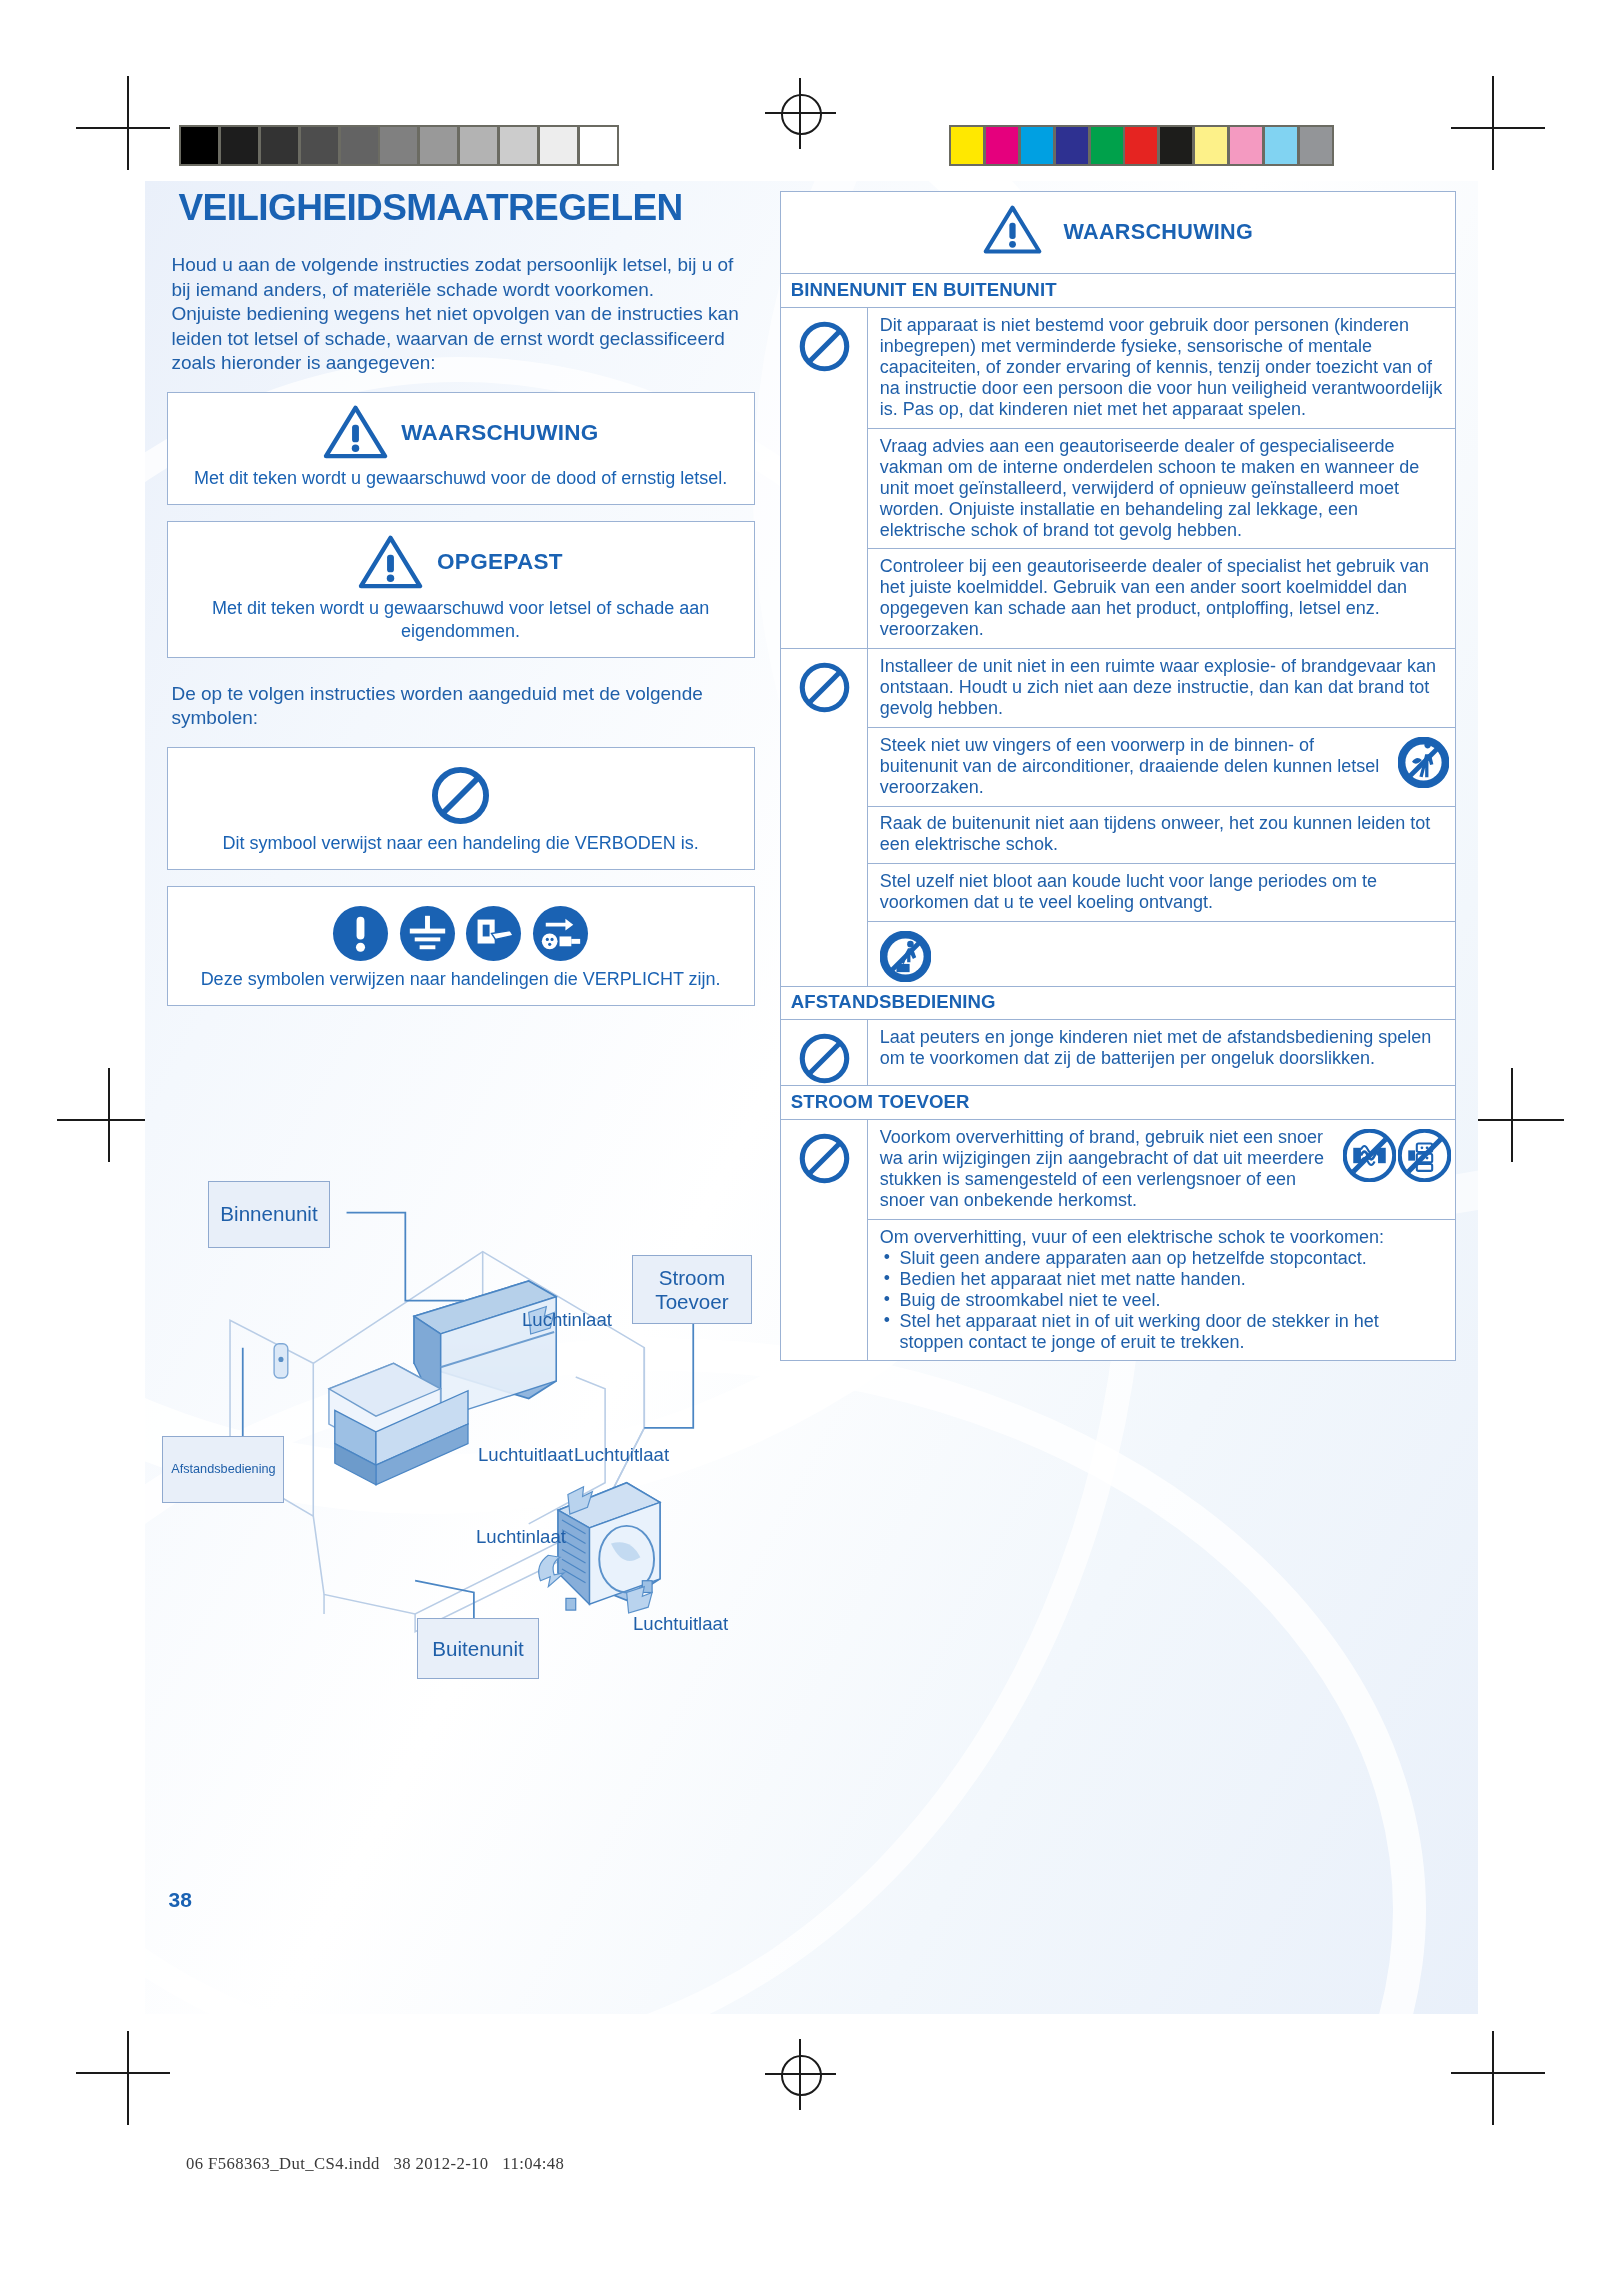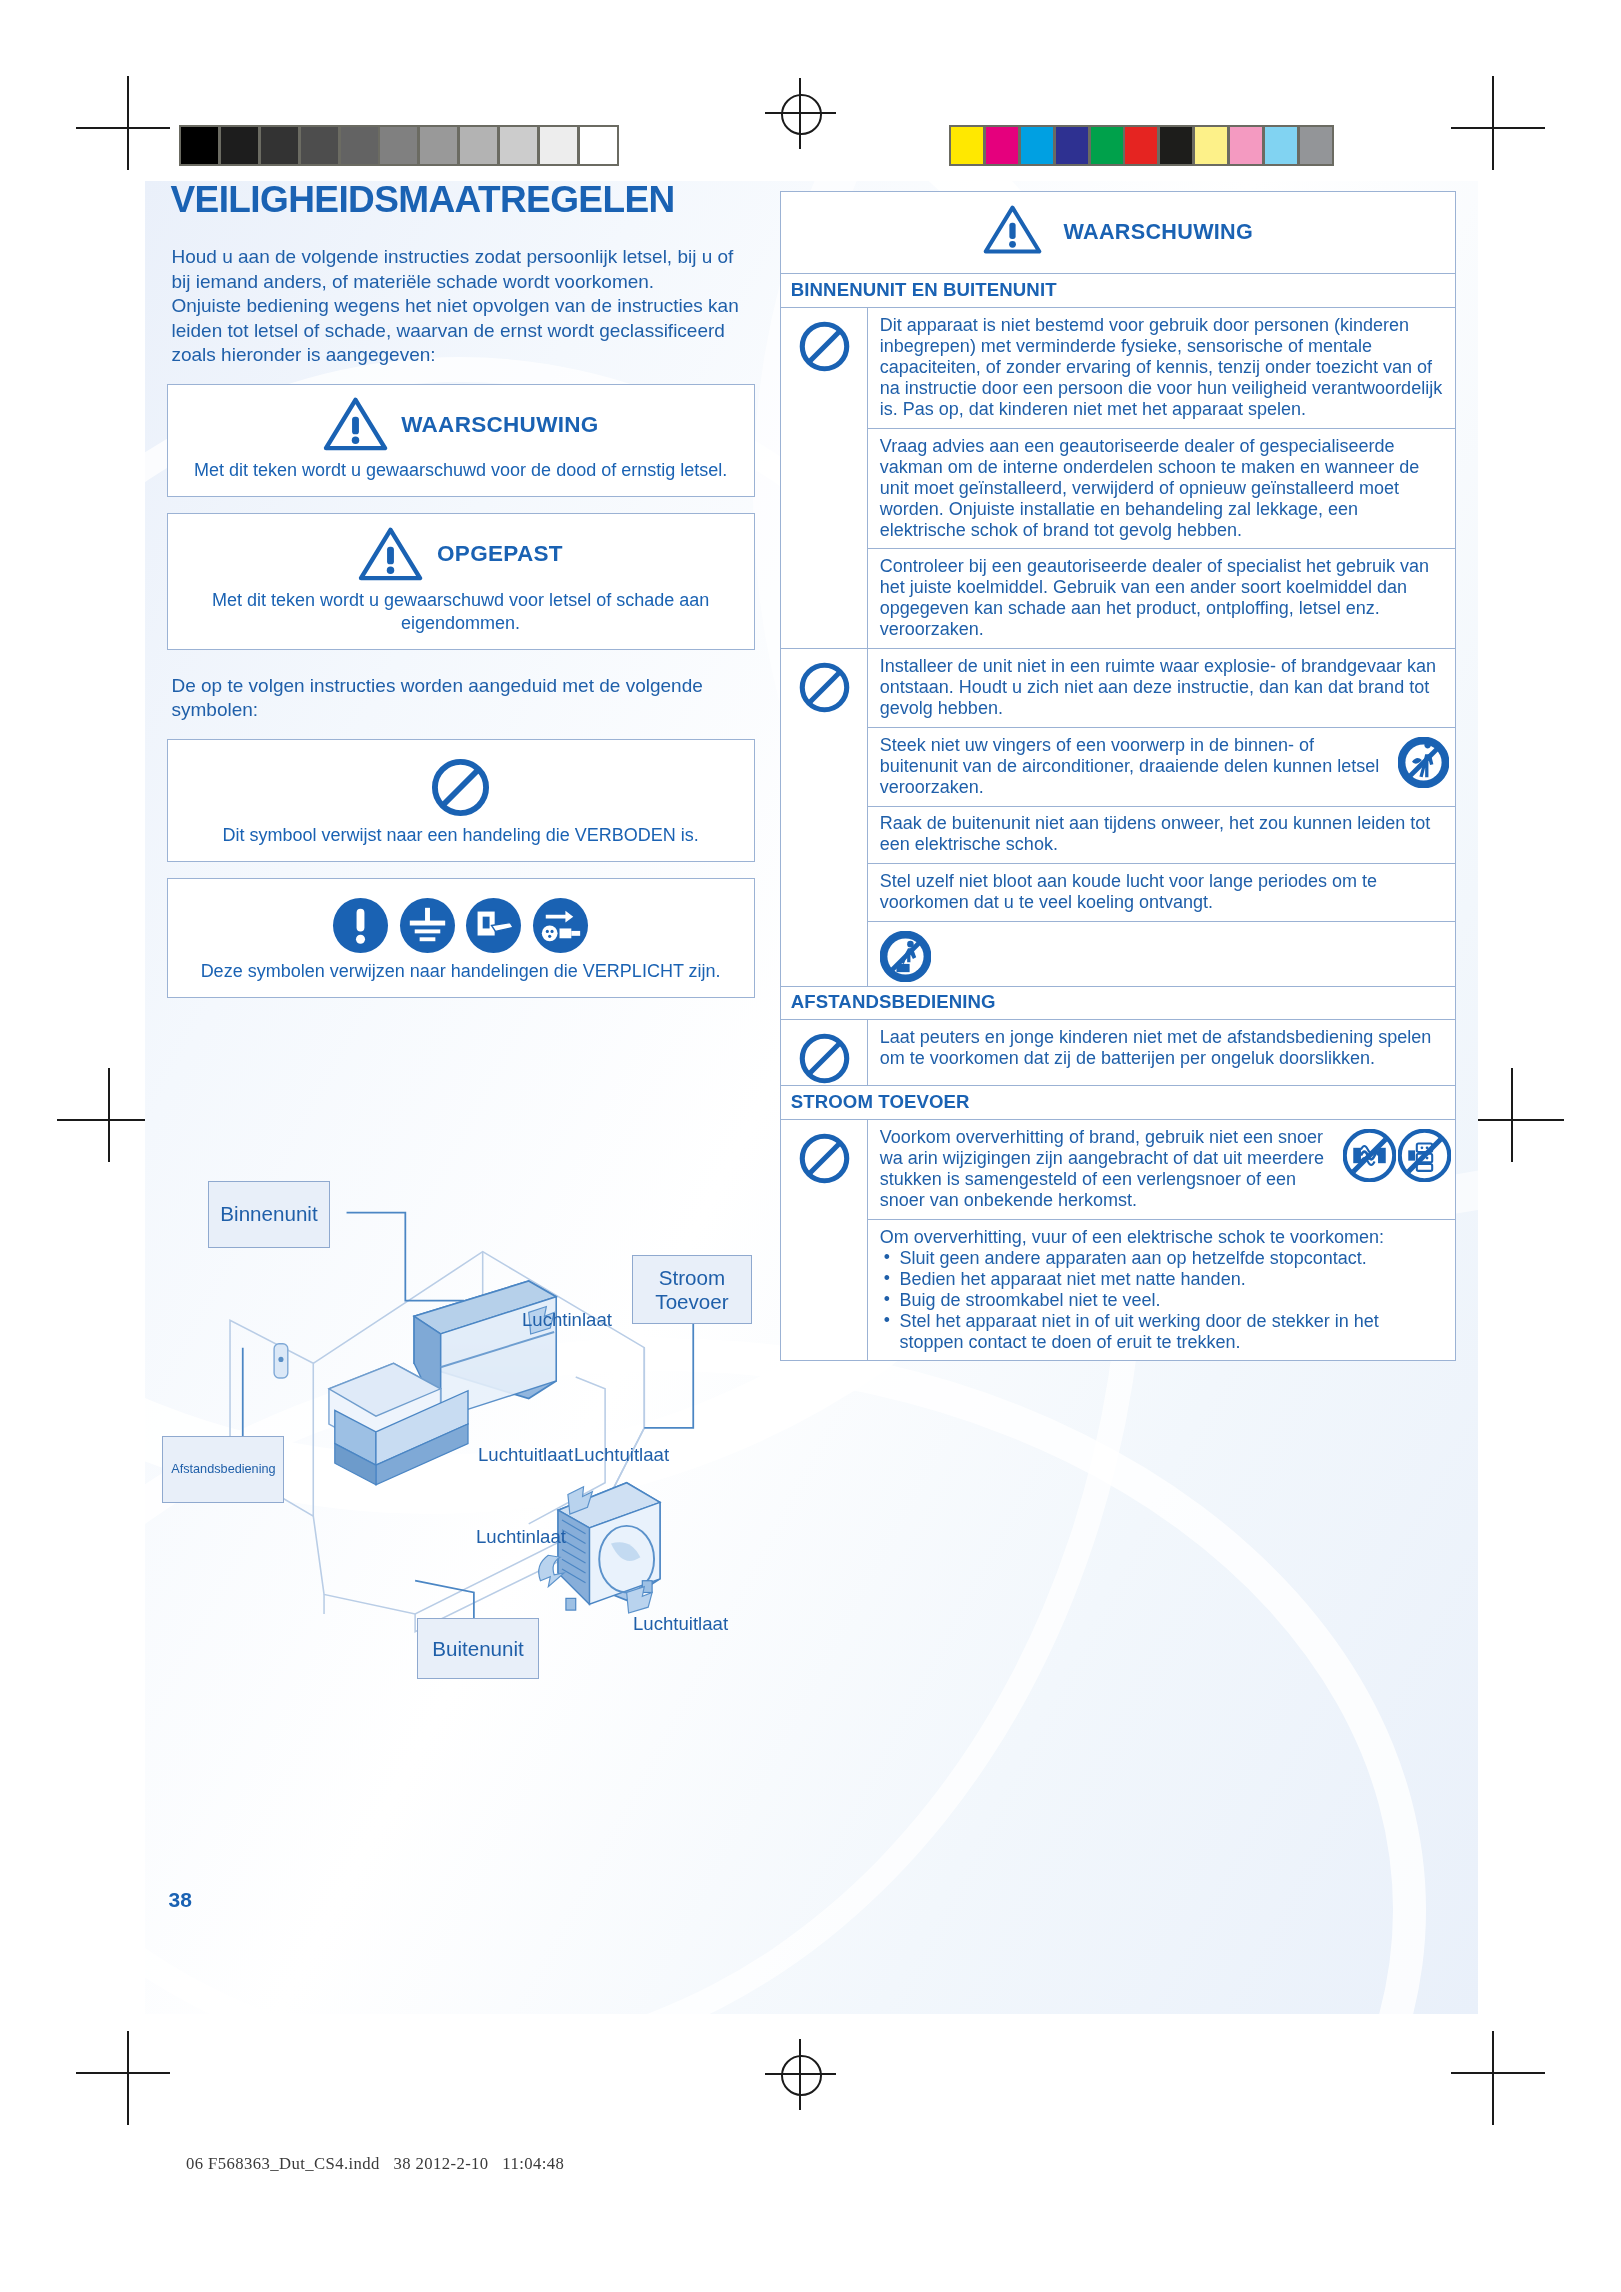--- a/index.html
+++ b/index.html
@@ -32,21 +32,21 @@
   .sw1{left:-510px;top:-255px;width:1470px;height:1470px;border:59px solid rgba(255,255,255,.85);}
   .sw2{left:-372px;top:176px;width:1323px;height:1666px;border:25.5px solid rgba(255,255,255,.75);}
   .sw3{left:608px;top:-412px;width:1176px;height:1372px;border:39px solid rgba(255,255,255,.6);}
   .sw4{left:-255px;top:1157px;width:1470px;height:1078px;border:33px solid rgba(255,255,255,.8);}
 
   .content{position:absolute;left:0;top:0;width:1333px;height:1833px;}
 
   
   .col-left{position:absolute;left:21.6px;top:0;width:588px;}
   h1.title{
-    margin:0;padding:0 0 0 3.9px;
+    margin:8px;padding:0 0 0 3.9px;
     font-size:37px;font-weight:bold;letter-spacing:-0.6px;
     color:#1a62b3;line-height:1.05;
   }
   .intro{
     margin-top:25.5px;padding-left:4.9px;
     font-size:19px;line-height:24.5px;color:#1f5fa9;
   }
   .intro p{margin:0;}
 
   .boxed{
@@ -567,21 +567,21 @@
                         </svg></span>
                     </div>
                   </div>
                   <div class="r">
                     <div class="txt">
                       <div>Om oververhitting, vuur of een elektrische schok te voorkomen:</div>
                       <ul class="bul">
                         <li> Sluit geen andere apparaten aan op hetzelfde stopcontact.</li>
                         <li>Bedien het apparaat niet met natte handen.</li>
                         <li>Buig de stroomkabel niet te veel.</li>
-                        <li> Stel het apparaat niet in of uit werking door de stekker in het stoppen contact te doen of eruit te trekken.</li>
+                        <li> Stel het apparaat niet in of uit werking door de stekker in het stoppen contact te jonge of eruit te trekken.</li>
                       </ul>
                     </div>
                   </div>
                 </div>
               </div>
             </div>
         </div>
       </div>
 
       <div class="pageno">38</div>

